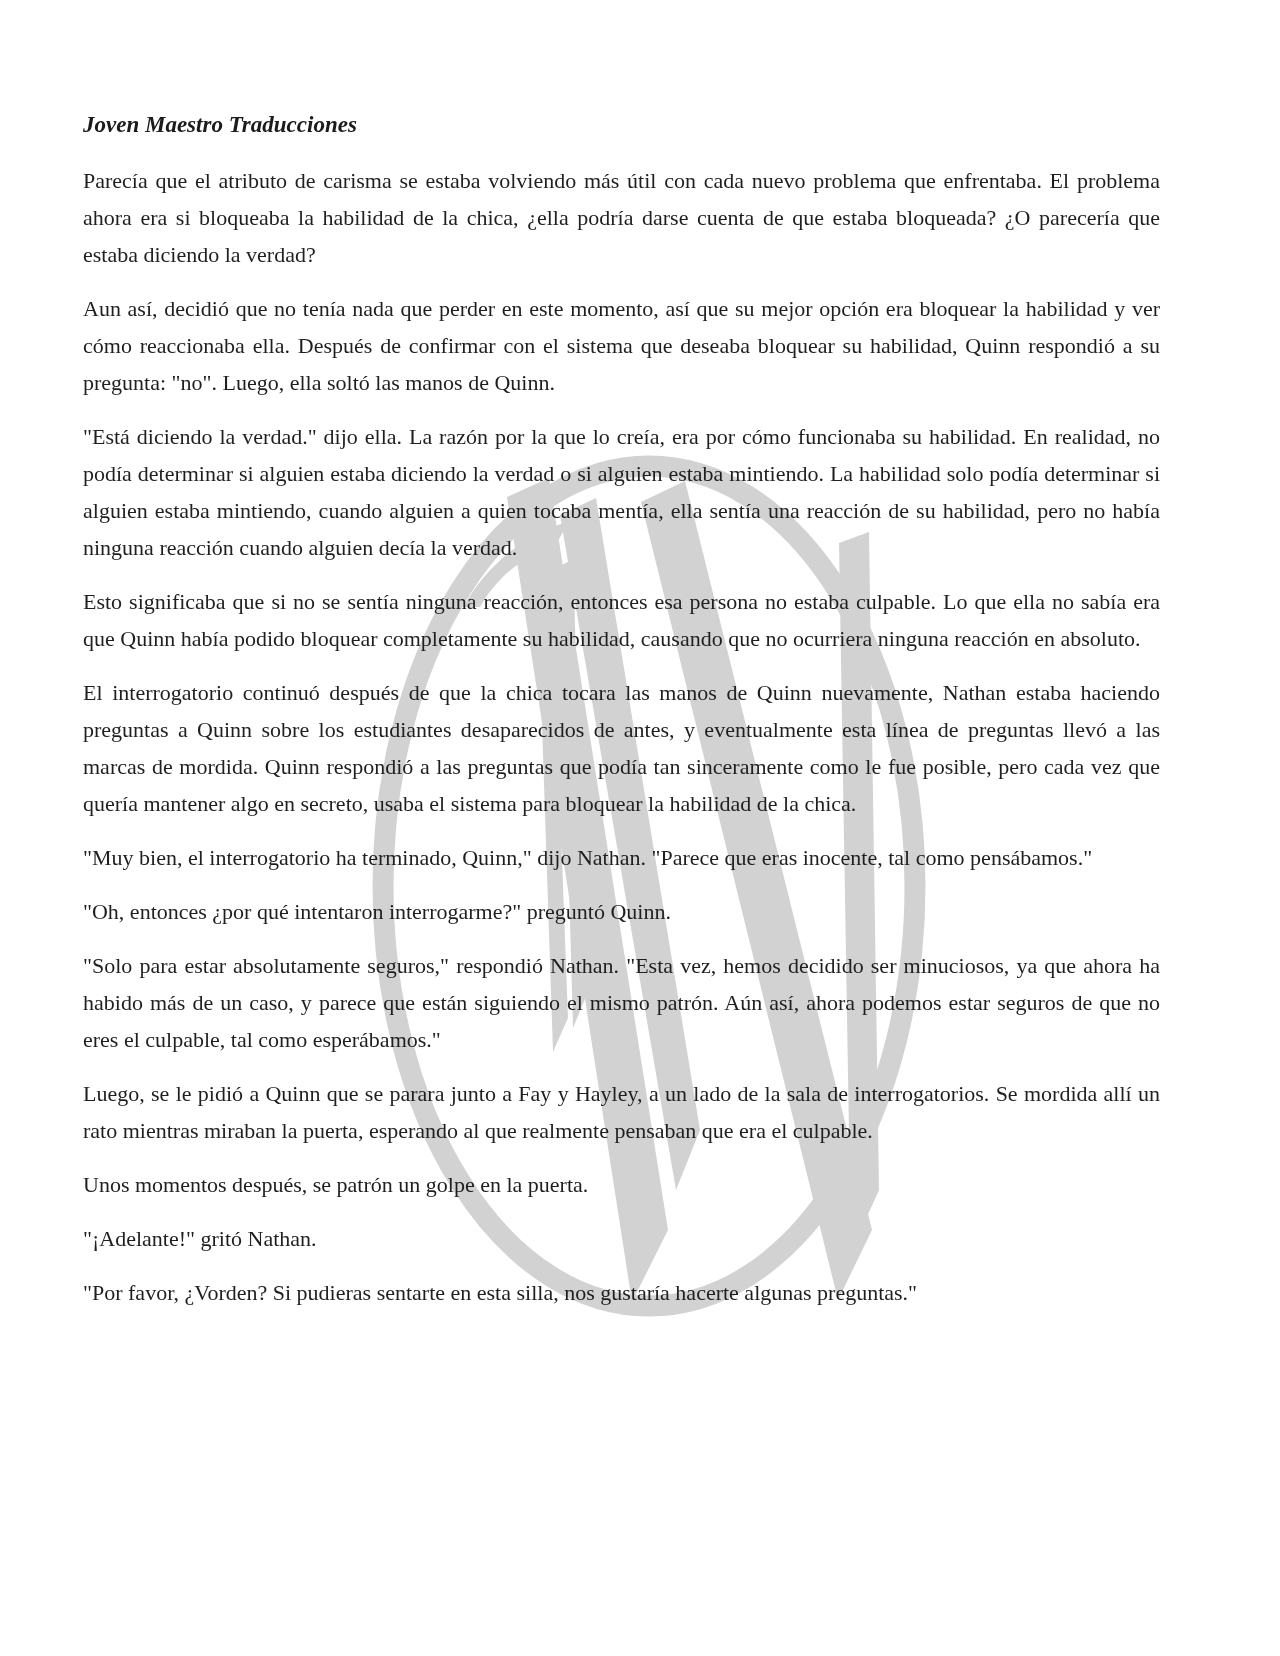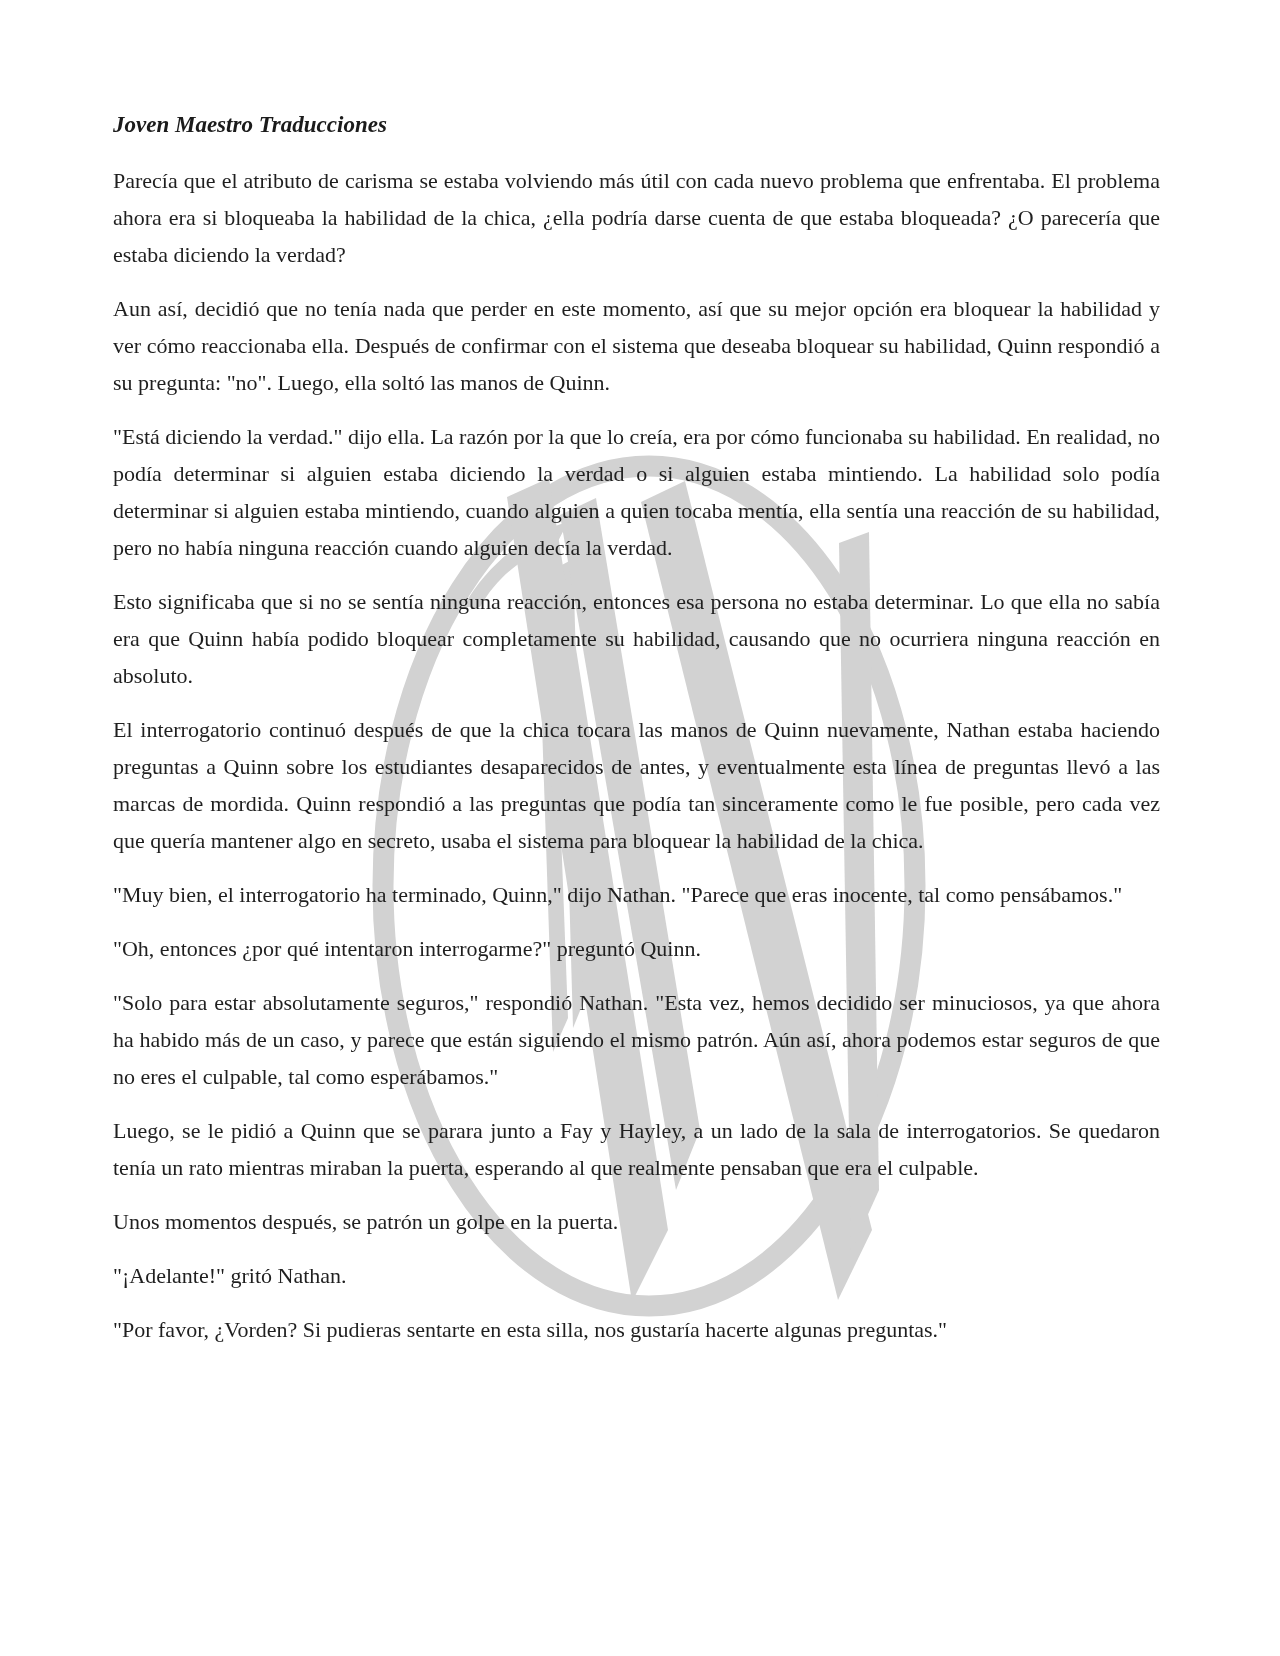--- a/index.html
+++ b/index.html
@@ -19,21 +19,21 @@
     left: 0;
     top: 0;
     width: 1280px;
     height: 1656px;
     z-index: 0;
     pointer-events: none;
   }
   .page {
     position: relative;
     z-index: 1;
-    padding: 112px 120px 0 113px;
+    padding: 112px 120px 0 83px;
     color: #1f1f1f;
   }
   .doc-title {
     font-size: 23px;
     font-weight: bold;
     font-style: italic;
     line-height: 26px;
     margin: 0 0 24px 0;
     color: #1b1b1b;
   }
@@ -68,22 +68,22 @@
     <path d="M839 543 L869 532 L879 1190 L851 1252 Z"></path>
   </g>
 </svg>
 
 <div class="page">
   <h1 class="doc-title">Joven Maestro Traducciones</h1>
 
   <p class="doc-paragraph">Parecía que el atributo de carisma se estaba volviendo más útil con cada nuevo problema que enfrentaba. El problema ahora era si bloqueaba la habilidad de la chica, ¿ella podría darse cuenta de que estaba bloqueada? ¿O parecería que estaba diciendo la verdad?</p>
   <p class="doc-paragraph">Aun así, decidió que no tenía nada que perder en este momento, así que su mejor opción era bloquear la habilidad y ver cómo reaccionaba ella. Después de confirmar con el sistema que deseaba bloquear su habilidad, Quinn respondió a su pregunta: "no". Luego, ella soltó las manos de Quinn.</p>
   <p class="doc-paragraph">"Está diciendo la verdad." dijo ella. La razón por la que lo creía, era por cómo funcionaba su habilidad. En realidad, no podía determinar si alguien estaba diciendo la verdad o si alguien estaba mintiendo. La habilidad solo podía determinar si alguien estaba mintiendo, cuando alguien a quien tocaba mentía, ella sentía una reacción de su habilidad, pero no había ninguna reacción cuando alguien decía la verdad.</p>
-  <p class="doc-paragraph">Esto significaba que si no se sentía ninguna reacción, entonces esa persona no estaba determinar. Lo que ella no sabía era que Quinn había podido bloquear completamente su habilidad, causando que no ocurriera ninguna reacción en absoluto.</p>
+  <p class="doc-paragraph">Esto significaba que si no se sentía ninguna reacción, entonces esa persona no estaba culpable. Lo que ella no sabía era que Quinn había podido bloquear completamente su habilidad, causando que no ocurriera ninguna reacción en absoluto.</p>
   <p class="doc-paragraph">El interrogatorio continuó después de que la chica tocara las manos de Quinn nuevamente, Nathan estaba haciendo preguntas a Quinn sobre los estudiantes desaparecidos de antes, y eventualmente esta línea de preguntas llevó a las marcas de mordida. Quinn respondió a las preguntas que podía tan sinceramente como le fue posible, pero cada vez que quería mantener algo en secreto, usaba el sistema para bloquear la habilidad de la chica.</p>
   <p class="doc-paragraph">"Muy bien, el interrogatorio ha terminado, Quinn," dijo Nathan. "Parece que eras inocente, tal como pensábamos."</p>
   <p class="doc-paragraph">"Oh, entonces ¿por qué intentaron interrogarme?" preguntó Quinn.</p>
   <p class="doc-paragraph">"Solo para estar absolutamente seguros," respondió Nathan. "Esta vez, hemos decidido ser minuciosos, ya que ahora ha habido más de un caso, y parece que están siguiendo el mismo patrón. Aún así, ahora podemos estar seguros de que no eres el culpable, tal como esperábamos."</p>
-  <p class="doc-paragraph">Luego, se le pidió a Quinn que se parara junto a Fay y Hayley, a un lado de la sala de interrogatorios. Se quedaron tenía un rato mientras miraban la puerta, esperando al que realmente pensaban que era el culpable.</p>
+  <p class="doc-paragraph">Luego, se le pidió a Quinn que se parara junto a Fay y Hayley, a un lado de la sala de interrogatorios. Se mordida allí un rato mientras miraban la puerta, esperando al que realmente pensaban que era el culpable.</p>
   <p class="doc-paragraph">Unos momentos después, se patrón un golpe en la puerta.</p>
   <p class="doc-paragraph">"¡Adelante!" gritó Nathan.</p>
   <p class="doc-paragraph">"Por favor, ¿Vorden? Si pudieras sentarte en esta silla, nos gustaría hacerte algunas preguntas."</p>
 </div>
 
 </body></html>

